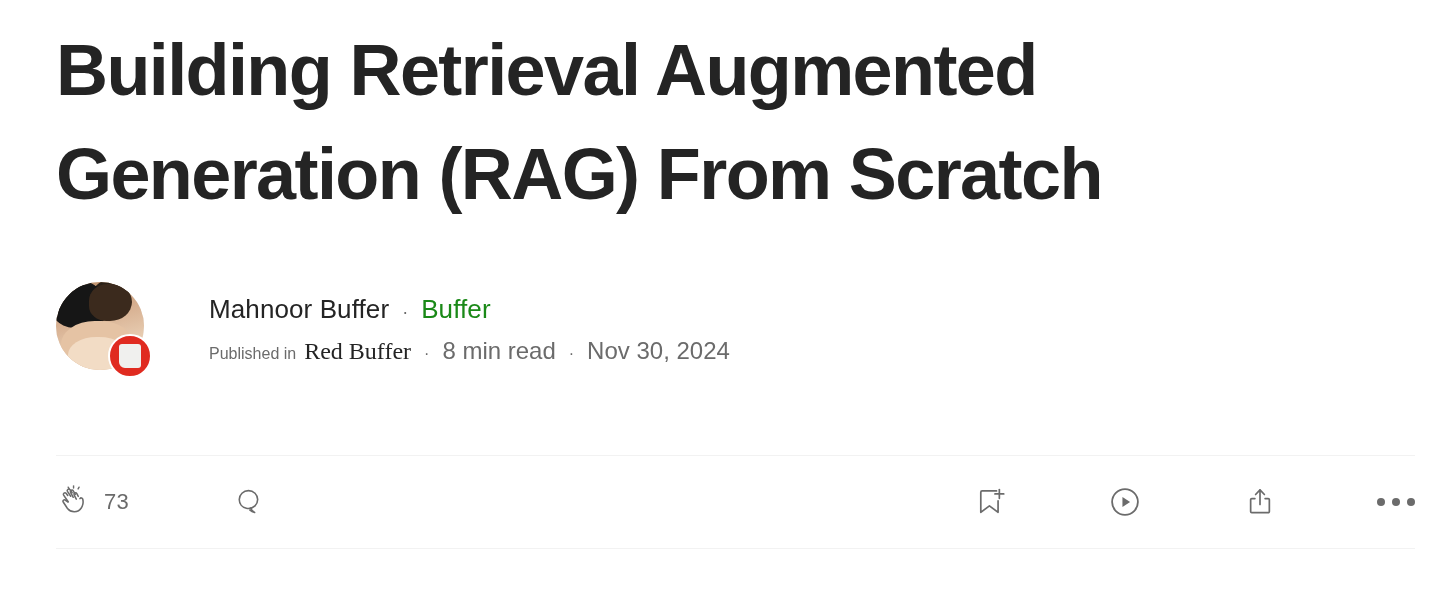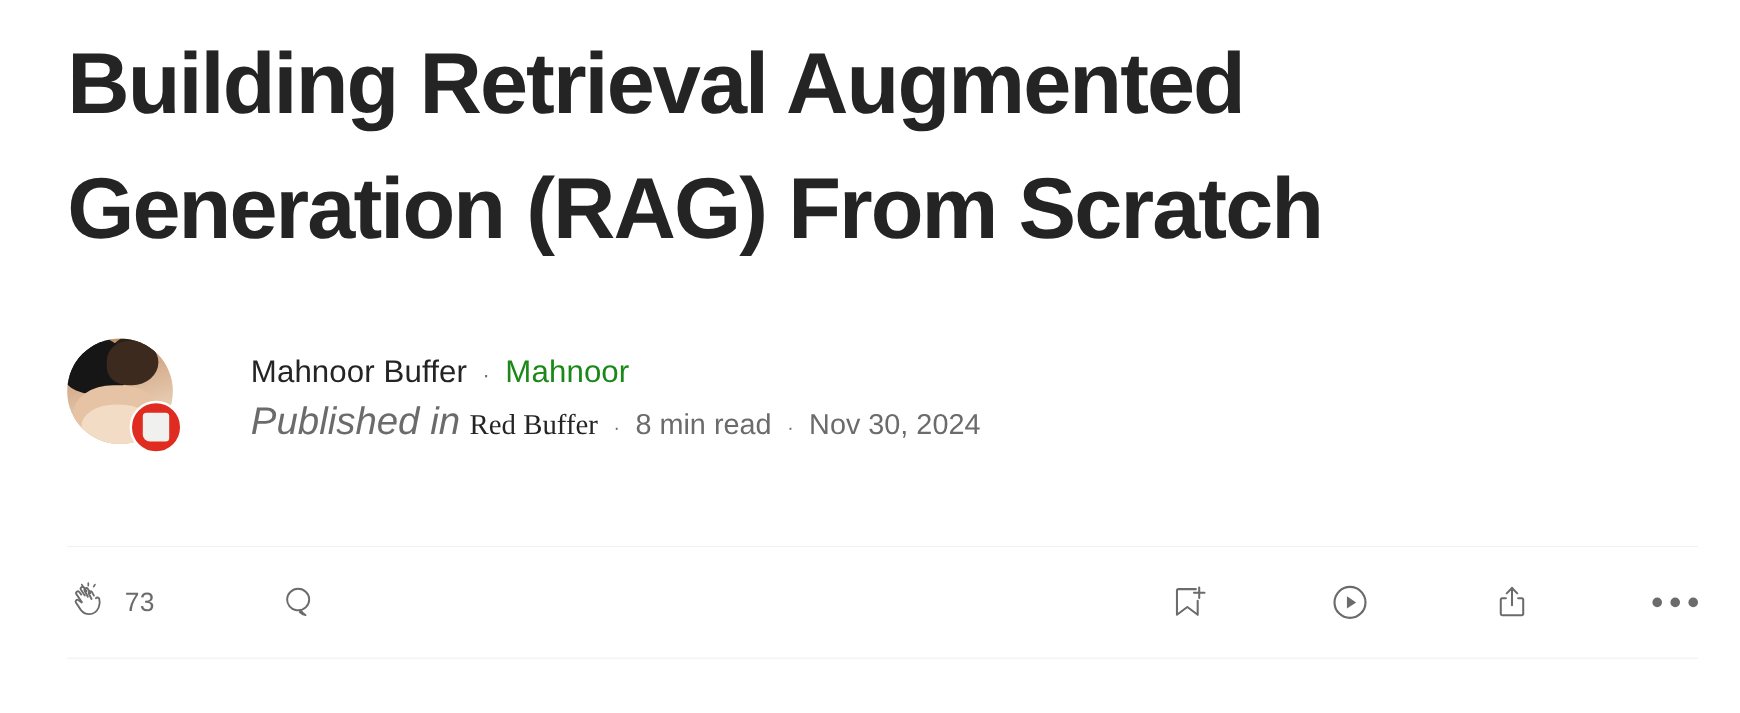--- a/index.html
+++ b/index.html
@@ -161,24 +161,23 @@
     cursor: pointer;
   }
 
   .byline-row2 {
     display: flex;
     align-items: baseline;
     margin-top: 10px;
     height: 30px;
   }
   .published-in {
-    font-size: 32px;
+    font-size: 16px;
     line-height: 30px;
     color: #6b6b6b;
-    font-style: italic;
   }
   .pub-name {
     font-size: 24px;
     line-height: 30px;
     color: #242424;
     margin-left: 8px;
     cursor: pointer;
     font-family: Liberation Serif, serif;
   }
   .meta-dot {
@@ -276,21 +275,21 @@
       </div>
       <div class="pub-badge">
         <div class="mark"></div>
       </div>
     </div>
 
     <div class="byline-text">
       <div class="byline-row1">
         <span class="author-name">Mahnoor Buffer</span>
         <span class="dot">·</span>
-        <span class="follow-link">Mahnoor</span>
+        <span class="follow-link">Buffer</span>
       </div>
       <div class="byline-row2">
         <span class="published-in">Published in</span>
         <span class="pub-name">Red Buffer</span>
         <span class="meta-dot">·</span>
         <span class="read-time">8 min read</span>
         <span class="meta-dot">·</span>
         <span class="pub-date">Nov 30, 2024</span>
       </div>
     </div>

